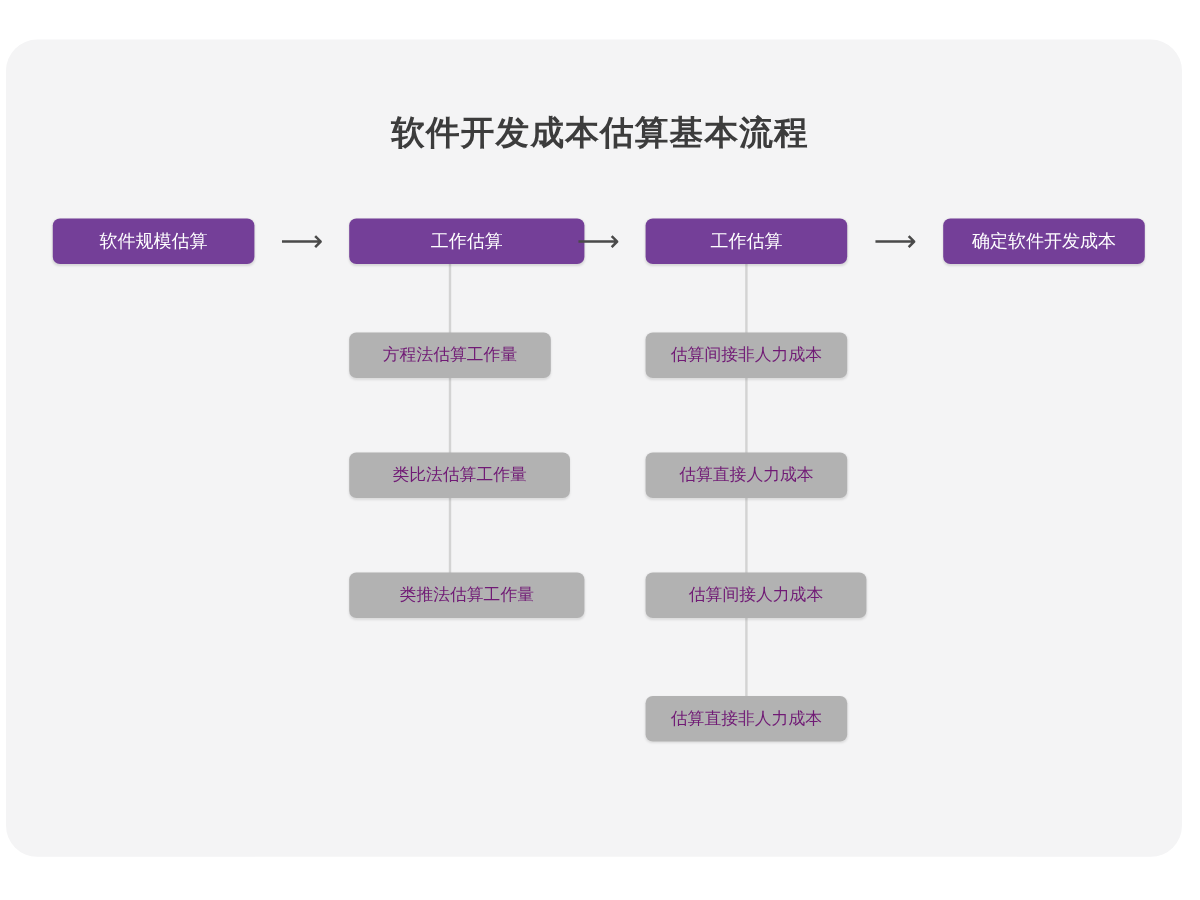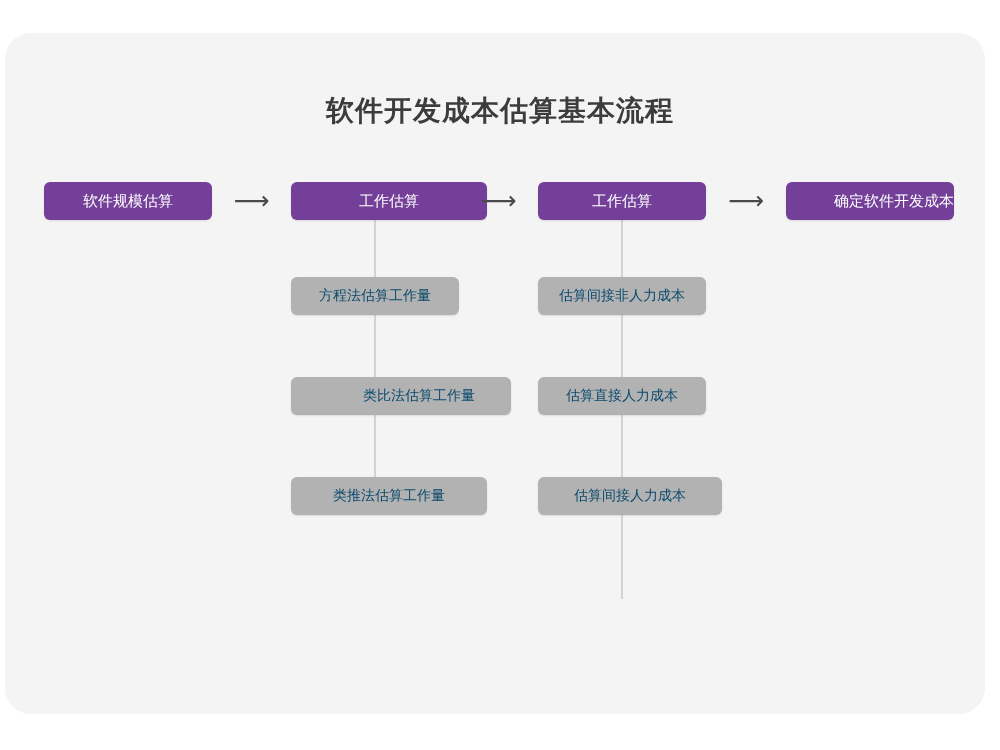--- a/index.html
+++ b/index.html
@@ -78,21 +78,21 @@
     text-align: center;
     font-family: "DejaVu Sans", sans-serif;
   }
 
   
   .sub-box {
     position: absolute;
     height: 38px;
     background: #b2b2b2;
     border-radius: 6px;
-    color: #0c4a6e;
+    color: #701a75;
     font-size: 14px;
     display: flex;
     align-items: center;
     justify-content: center;
     box-shadow: 0 1px 2px rgba(0,0,0,0.10);
     white-space: nowrap;
   }
 </style>
 </head>
 <body>
@@ -106,36 +106,39 @@
     </div>
     <div class="arrow" style="left: 223.5px;">⟶</div>
     <div class="connector" style="left: 374px; top: 220px; height: 276px;"></div>
     <div class="stage-box" style="left: 291px; top: 182px; width: 196px;">
       <span>工作估算</span>
     </div>
     <div class="arrow" style="left: 470.5px;">⟶</div>
     <div class="sub-box" style="left: 291px; top: 277px; width: 168px;">
       <span>方程法估算工作量</span>
     </div>
-    <div class="sub-box" style="left: 291px; top: 377px; width: 184px; padding-left: 36px;">
+    <div class="sub-box" style="left: 291px; top: 377px; width: 184px;">
       <span>类比法估算工作量</span>
     </div>
     <div class="sub-box" style="left: 291px; top: 477px; width: 196px; align-items: center;">
       <span>类推法估算工作量</span>
     </div>
     <div class="connector" style="left: 621px; top: 220px; height: 379px;"></div>
     <div class="stage-box" style="left: 538px; top: 182px; width: 168px;">
       <span>工作估算</span>
     </div>
     <div class="arrow" style="left: 718px;">⟶</div>
     <div class="sub-box" style="left: 538px; top: 277px; width: 168px;">
       <span>估算间接非人力成本</span>
     </div>
     <div class="sub-box" style="left: 538px; top: 377px; width: 168px; text-align: center;">
       <span>估算直接人力成本</span>
     </div>
     <div class="sub-box" style="left: 538px; top: 477px; width: 184px;">
       <span>估算间接人力成本</span>
     </div>
-    <div class="stage-box" style="left: 786px; top: 182px; width: 168px; justify-content: flex-end;">
+    <div class="sub-box" style="left: 538px; top: 580px; width: 168px;">
+      <span>估算直接非人力成本</span>
+    </div>
+    <div class="stage-box" style="left: 786px; top: 182px; width: 168px;">
       <span>确定软件开发成本</span>
     </div>
   </div>
 
 </body></html>

